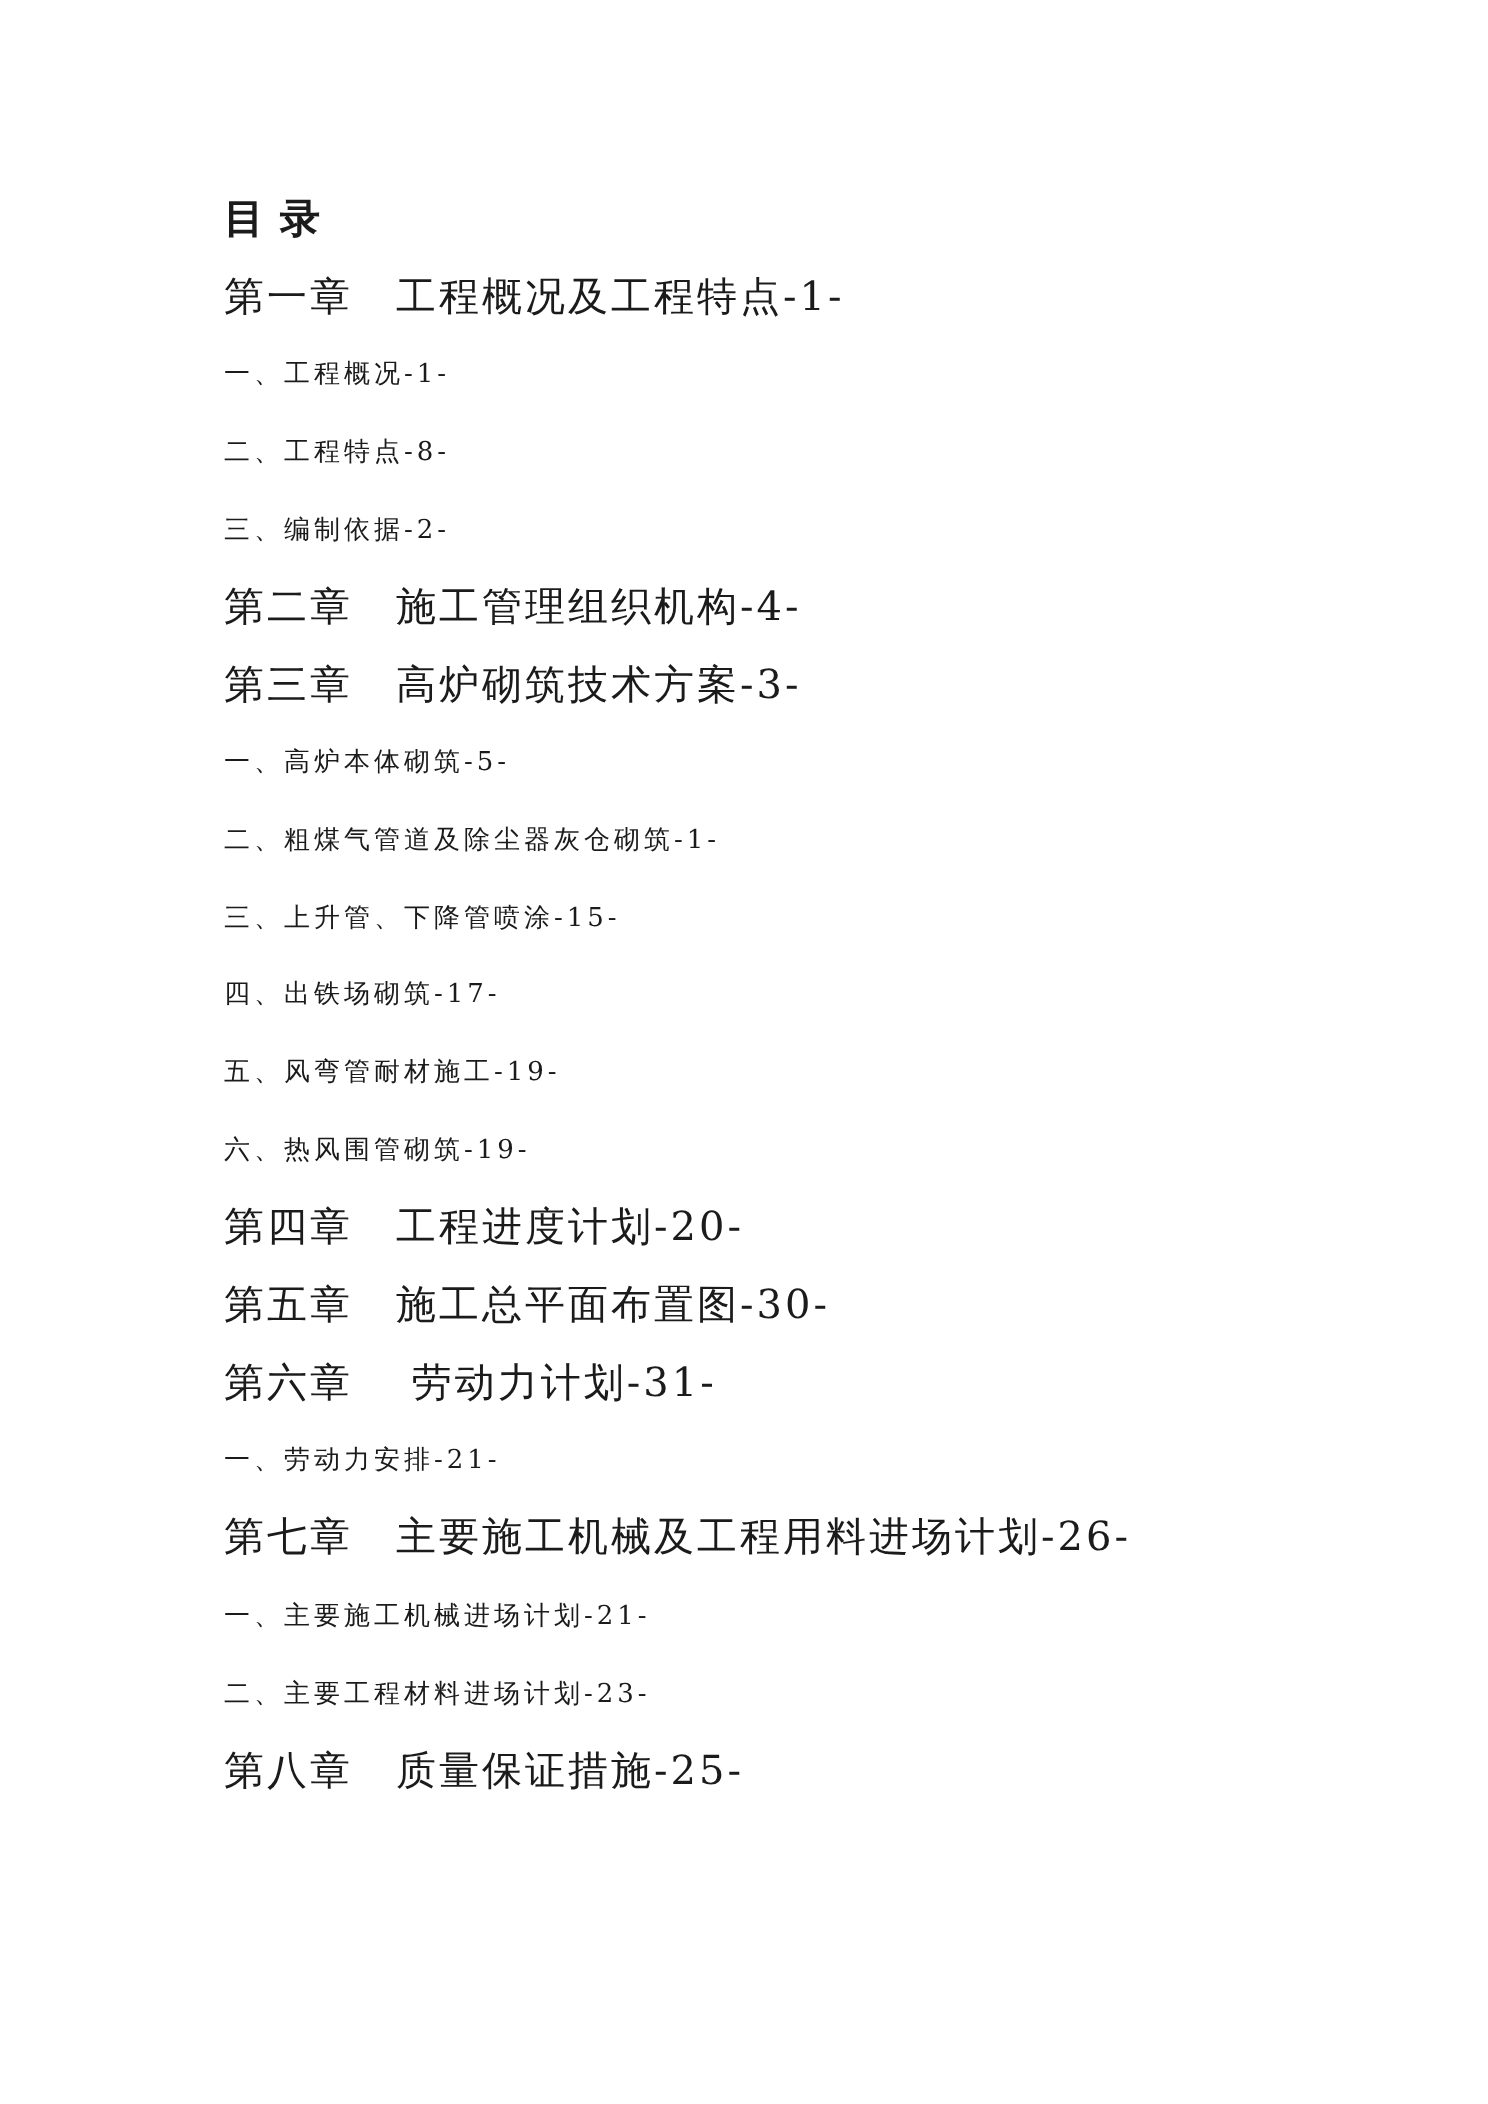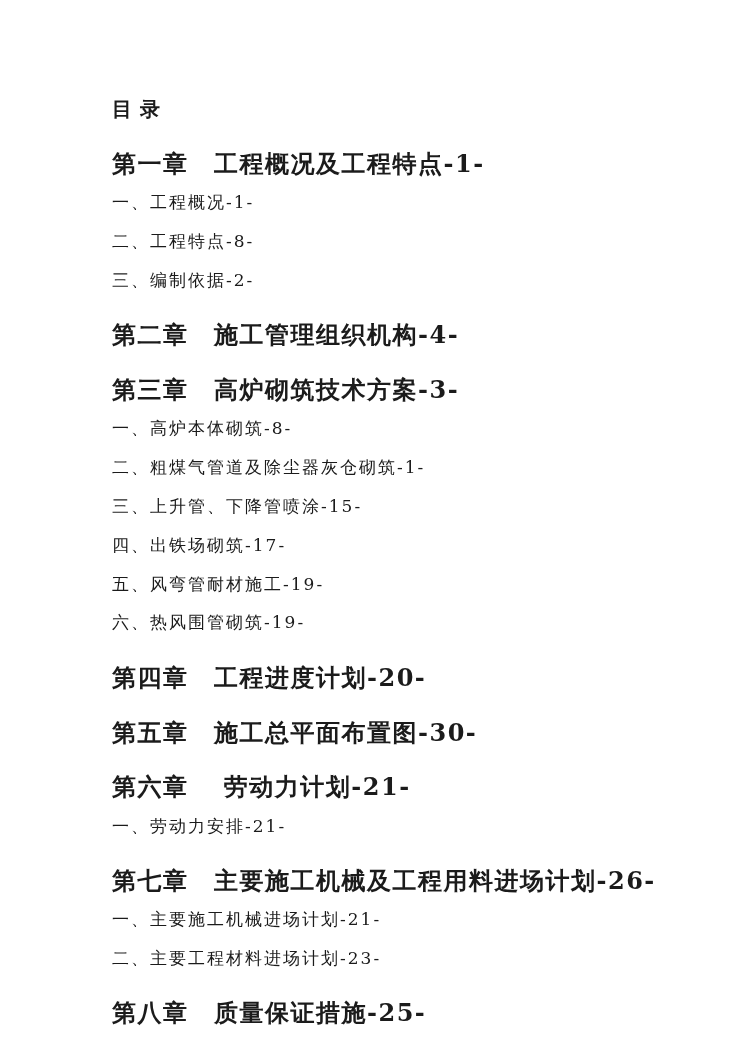--- a/index.html
+++ b/index.html
@@ -21,58 +21,57 @@
   .toc {
     position: absolute;
     left: 112px;
     top: 90px;
     right: 30px;
   }
   .line {
     height: 38.8px;
     display: flex;
     align-items: center;
-    font-size: 17px;
+    font-size: 13px;
     color: #1b1b1b;
     letter-spacing: 2px;
     white-space: pre;
     font-weight: 400;
   }
   .line.title {
     font-weight: 700;
     font-size: 20px;
     letter-spacing: 8px;
   }
   .line.chapter {
-    font-weight: 700;
-    font-size: 24px;
+    font-weight: 400;
+    font-size: 20px;
     letter-spacing: 1.5px;
-    margin-top: 16px;
   }
 </style>
 </head>
 <body>
 
 <div class="page">
   <div class="toc">
     <div class="line title">目录</div>
     <div class="line chapter">第一章　工程概况及工程特点-1-</div>
     <div class="line item">一、工程概况-1-</div>
     <div class="line item">二、工程特点-8-</div>
     <div class="line item">三、编制依据-2-</div>
     <div class="line chapter">第二章　施工管理组织机构-4-</div>
     <div class="line chapter">第三章　高炉砌筑技术方案-3-</div>
-    <div class="line item">一、高炉本体砌筑-8-</div>
+    <div class="line item">一、高炉本体砌筑-5-</div>
     <div class="line item">二、粗煤气管道及除尘器灰仓砌筑-1-</div>
     <div class="line item">三、上升管、下降管喷涂-15-</div>
     <div class="line item">四、出铁场砌筑-17-</div>
     <div class="line item">五、风弯管耐材施工-19-</div>
     <div class="line item">六、热风围管砌筑-19-</div>
     <div class="line chapter">第四章　工程进度计划-20-</div>
     <div class="line chapter">第五章　施工总平面布置图-30-</div>
-    <div class="line chapter">第六章　 劳动力计划-21-</div>
+    <div class="line chapter">第六章　 劳动力计划-31-</div>
     <div class="line item">一、劳动力安排-21-</div>
     <div class="line chapter">第七章　主要施工机械及工程用料进场计划-26-</div>
     <div class="line item">一、主要施工机械进场计划-21-</div>
     <div class="line item">二、主要工程材料进场计划-23-</div>
     <div class="line chapter">第八章　质量保证措施-25-</div>
   </div>
 </div>
 
 </body></html>

